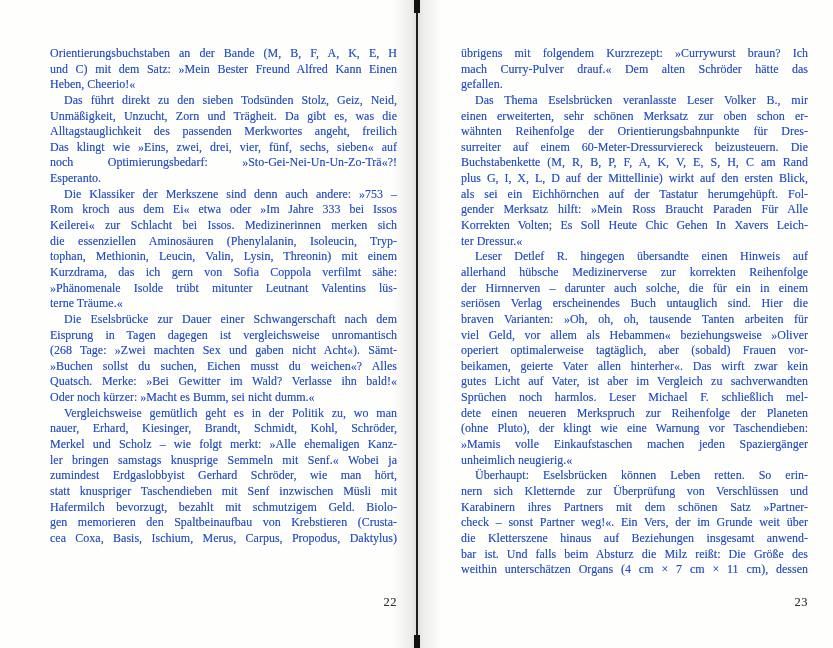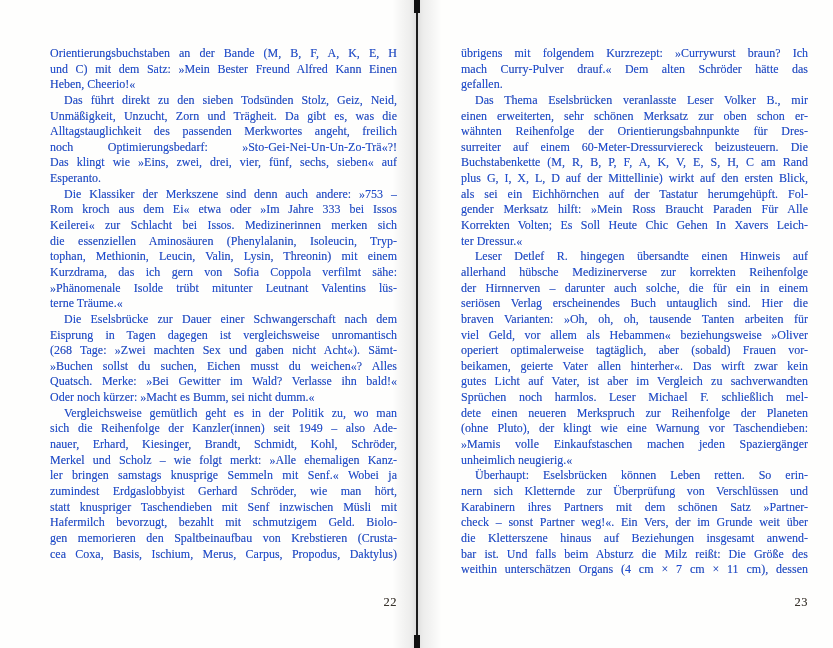--- a/index.html
+++ b/index.html
@@ -94,22 +94,22 @@
   <div class="page-text left" id="left-page-text">
       <div class="paragraph">
         <div class="line">Orientierungsbuchstaben an der Bande (M, B, F, A, K, E, H</div>
         <div class="line">und C) mit dem Satz: »Mein Bester Freund Alfred Kann Einen</div>
         <div class="line para-end">Heben, Cheerio!«</div>
       </div>
       <div class="paragraph">
         <div class="line indent">Das führt direkt zu den sieben Todsünden Stolz, Geiz, Neid,</div>
         <div class="line">Unmäßigkeit, Unzucht, Zorn und Trägheit. Da gibt es, was die</div>
         <div class="line">Alltagstauglichkeit des passenden Merkwortes angeht, freilich</div>
+        <div class="line">Das klingt wie »Eins, zwei, drei, vier, fünf, sechs, sieben« auf</div>
         <div class="line">noch Optimierungsbedarf: »Sto-Gei-Nei-Un-Un-Zo-Trä«?!</div>
-        <div class="line">Das klingt wie »Eins, zwei, drei, vier, fünf, sechs, sieben« auf</div>
         <div class="line para-end">Esperanto.</div>
       </div>
       <div class="paragraph">
         <div class="line indent">Die Klassiker der Merkszene sind denn auch andere: »753 –</div>
         <div class="line">Rom kroch aus dem Ei« etwa oder »Im Jahre 333 bei Issos</div>
         <div class="line">Keilerei« zur Schlacht bei Issos. Medizinerinnen merken sich</div>
         <div class="line">die essenziellen Aminosäuren (Phenylalanin, Isoleucin, Tryp-</div>
         <div class="line">tophan, Methionin, Leucin, Valin, Lysin, Threonin) mit einem</div>
         <div class="line">Kurzdrama, das ich gern von Sofia Coppola verfilmt sähe:</div>
         <div class="line">»Phänomenale Isolde trübt mitunter Leutnant Valentins lüs-</div>
@@ -118,21 +118,20 @@
       <div class="paragraph">
         <div class="line indent">Die Eselsbrücke zur Dauer einer Schwangerschaft nach dem</div>
         <div class="line">Eisprung in Tagen dagegen ist vergleichsweise unromantisch</div>
         <div class="line">(268 Tage: »Zwei machten Sex und gaben nicht Acht«). Sämt-</div>
         <div class="line">»Buchen sollst du suchen, Eichen musst du weichen«? Alles</div>
         <div class="line">Quatsch. Merke: »Bei Gewitter im Wald? Verlasse ihn bald!«</div>
         <div class="line para-end">Oder noch kürzer: »Macht es Bumm, sei nicht dumm.«</div>
       </div>
       <div class="paragraph">
         <div class="line indent">Vergleichsweise gemütlich geht es in der Politik zu, wo man</div>
-        <div class="line">sich die Reihenfolge der Kanzler(innen) seit 1949 – also Ade-</div>
         <div class="line">nauer, Erhard, Kiesinger, Brandt, Schmidt, Kohl, Schröder,</div>
         <div class="line">Merkel und Scholz – wie folgt merkt: »Alle ehemaligen Kanz-</div>
         <div class="line">ler bringen samstags knusprige Semmeln mit Senf.« Wobei ja</div>
         <div class="line">zumindest Erdgaslobbyist Gerhard Schröder, wie man hört,</div>
         <div class="line">statt knuspriger Taschendieben mit Senf inzwischen Müsli mit</div>
         <div class="line">Hafermilch bevorzugt, bezahlt mit schmutzigem Geld. Biolo-</div>
         <div class="line">gen memorieren den Spaltbeinaufbau von Krebstieren (Crusta-</div>
         <div class="line">cea Coxa, Basis, Ischium, Merus, Carpus, Propodus, Daktylus)</div>
       </div>
     </div>

